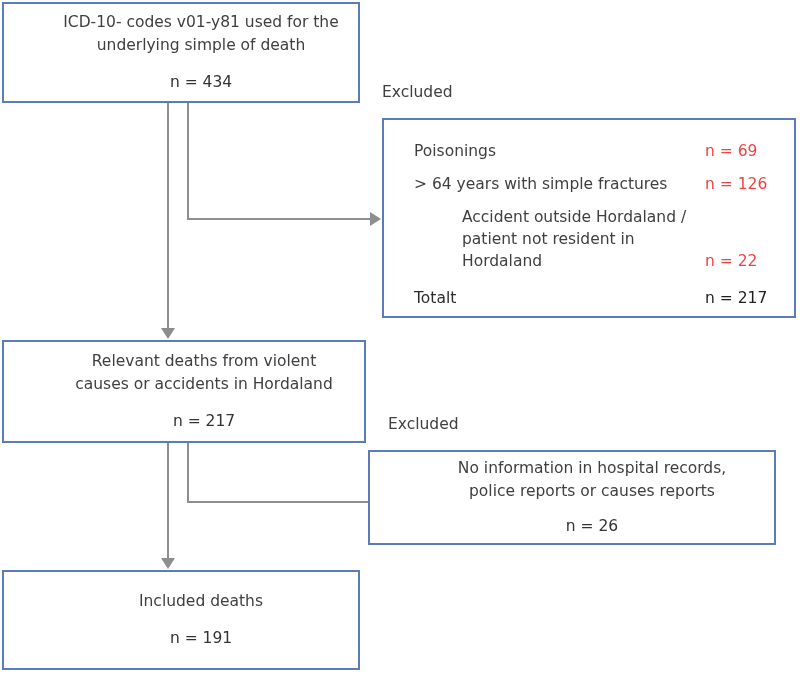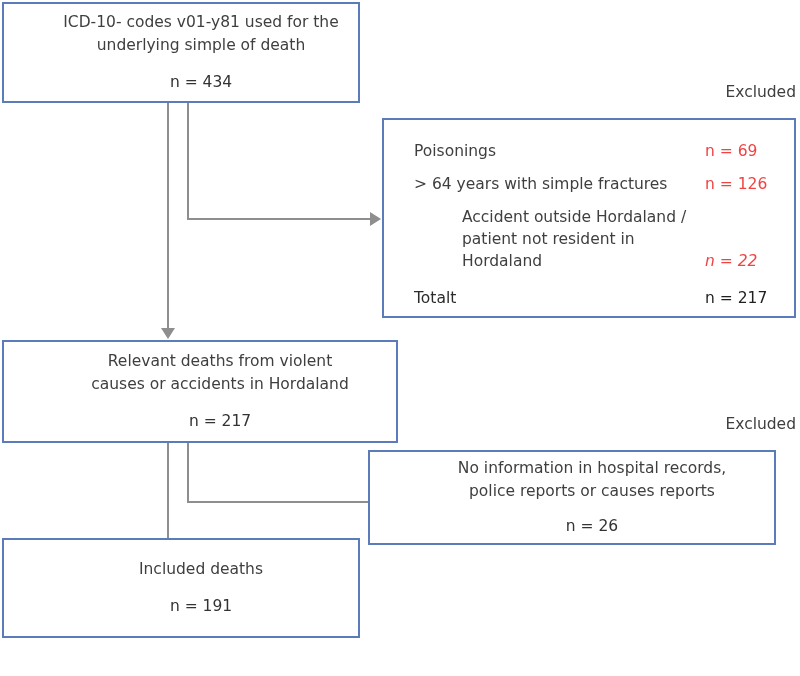--- a/index.html
+++ b/index.html
@@ -41,29 +41,29 @@
   }
   .box .count {
     font-size: 15.5px;
     line-height: 23px;
     color: #333333;
     margin-top: 14px;
     white-space: nowrap;
   }
 
   #box-source  { left: 2px;   top: 2px;   width: 358px; height: 101px; }
-  #box-relevant{ left: 2px;   top: 340px; width: 396px; height: 103px; }
-  #box-included{ left: 2px;   top: 538px; width: 358px; height: 100px; }
+  #box-relevant{ left: 2px;   top: 340px; width: 364px; height: 103px; }
+  #box-included{ left: 2px;   top: 570px; width: 358px; height: 100px; }
 
   
   .excluded-caption {
     position: absolute;
     font-size: 15.5px;
     color: #3f3f3f;
-    text-align: right;
+    text-align: left;
     white-space: nowrap;
   }
   #caption-excluded-1 { left: 382px; top: 83px;  width: 414px; }
   #caption-excluded-2 { left: 388px; top: 415px; width: 408px; }
 
   
   #box-excluded-1 {
     left: 382px; top: 118px; width: 414px; height: 200px;
     justify-content: center;
     align-items: stretch;
@@ -169,21 +169,21 @@
       <div class="reason-row">
         <div class="reason-label">&gt; 64 years with simple fractures</div>
         <div class="reason-value">n = 126</div>
       </div>
 
       <div class="reason-row">
         <div class="reason-label">
           <span class="sub">Accident outside Hordaland /</span>
           <span class="sub">patient not resident in Hordaland</span>
         </div>
-        <div class="reason-value reason-value-wrapped" style="align-self:flex-end;font-style:italic;">n = 22</div>
+        <div class="reason-value reason-value-wrapped" style="align-self:flex-end;">n = 22</div>
       </div>
 
       <div class="reason-row total">
         <div class="reason-label">Totalt</div>
         <div class="reason-value">n = 217</div>
       </div>
 
     </div>
   </div>
 

